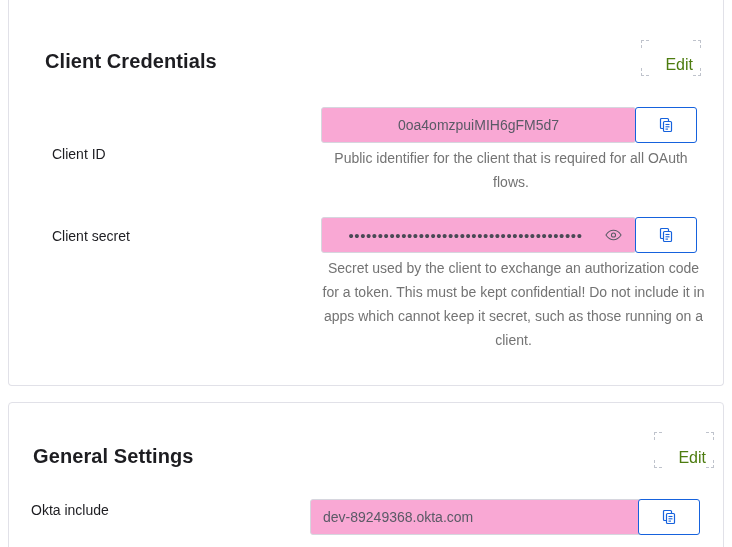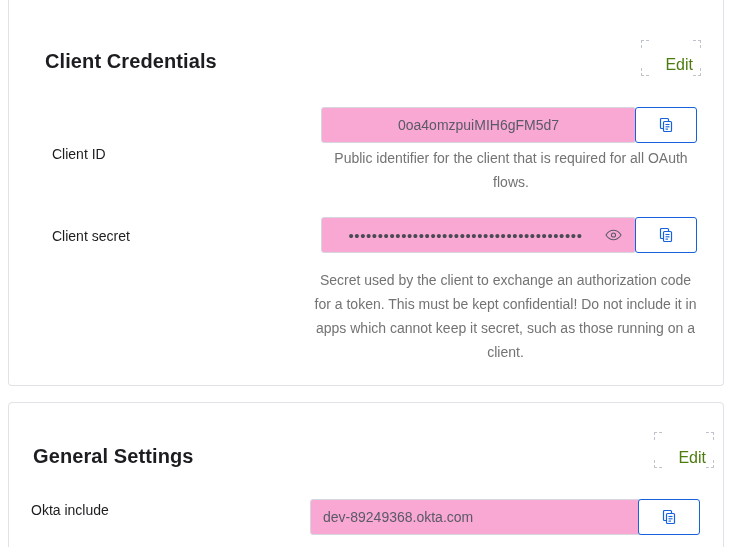--- a/index.html
+++ b/index.html
@@ -218,21 +218,21 @@
     <div class="copy-btn" style="top: 217px; left: 626px;">
       <svg width="16" height="16" viewBox="0 0 16 16" aria-hidden="true">
         <rect x="2.5" y="1.5" width="8" height="10" rx="1" fill="none" stroke="#1662dd" stroke-width="1.2"></rect>
         <rect x="5.5" y="4.5" width="8" height="10" rx="1" fill="#ffffff" stroke="#1662dd" stroke-width="1.2"></rect>
         <line x1="7.5" y1="7.5" x2="11.5" y2="7.5" stroke="#1662dd" stroke-width="1.1"></line>
         <line x1="7.5" y1="9.8" x2="11.5" y2="9.8" stroke="#1662dd" stroke-width="1.1"></line>
         <line x1="7.5" y1="12.1" x2="10" y2="12.1" stroke="#1662dd" stroke-width="1.1"></line>
       </svg>
     </div>
 
-    <div class="helper-text" style="top: 256px; left: 304px; width: 385px; margin-top: 12px;">Secret used by the client to exchange an authorization code for a token. This must be kept confidential! Do not include it in apps which cannot keep it secret, such as those running on a client.</div>
+    <div class="helper-text" style="top: 256px; left: 312px; width: 385px;">Secret used by the client to exchange an authorization code for a token. This must be kept confidential! Do not include it in apps which cannot keep it secret, such as those running on a client.</div>
 
   </div>
 
   <div class="card" id="card-general">
     <div class="card-title">General Settings</div>
   </div>
 
   <div class="edit-wrap" id="edit-wrap-general">
     <span class="corner tl"></span>
     <span class="corner tr"></span>

